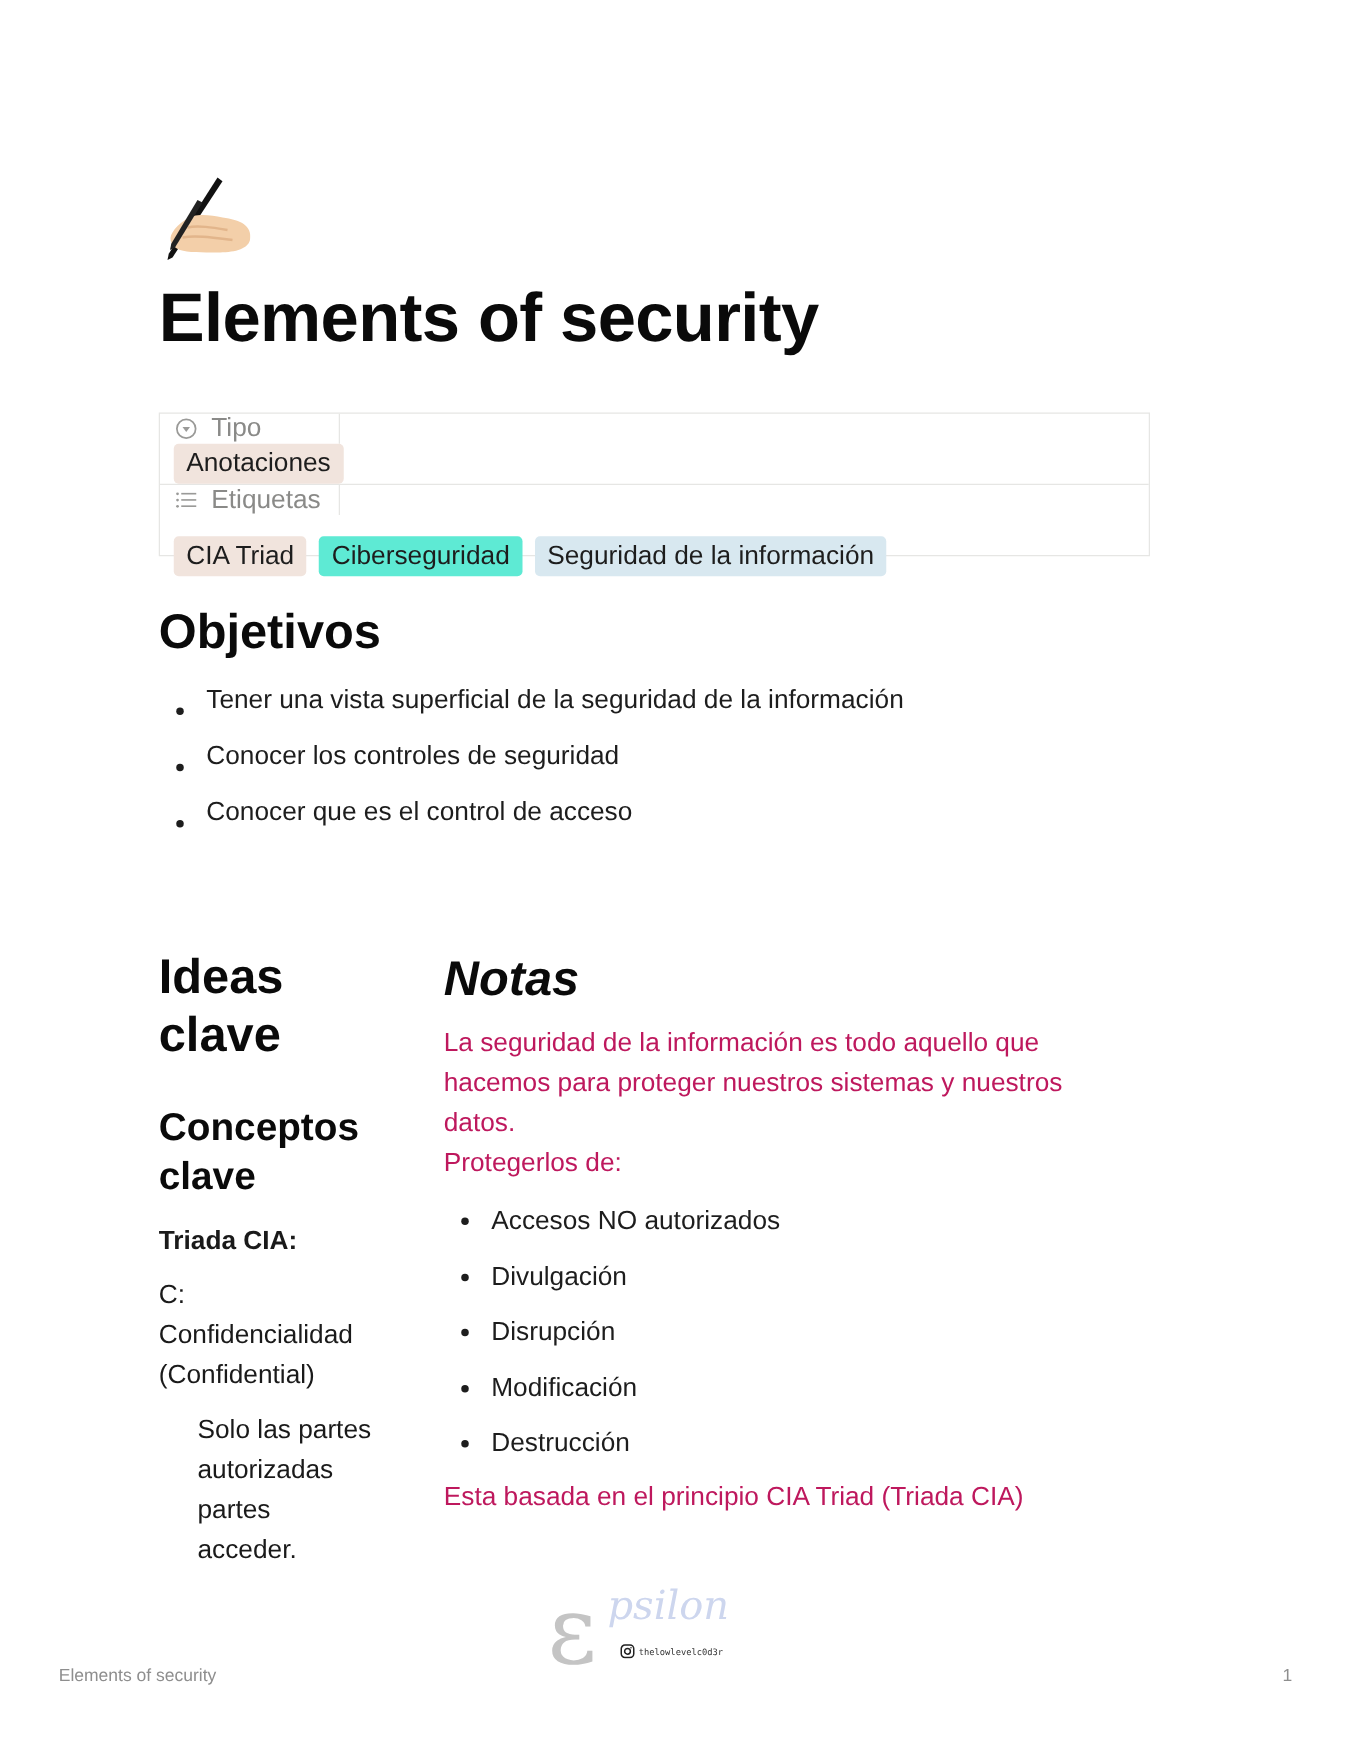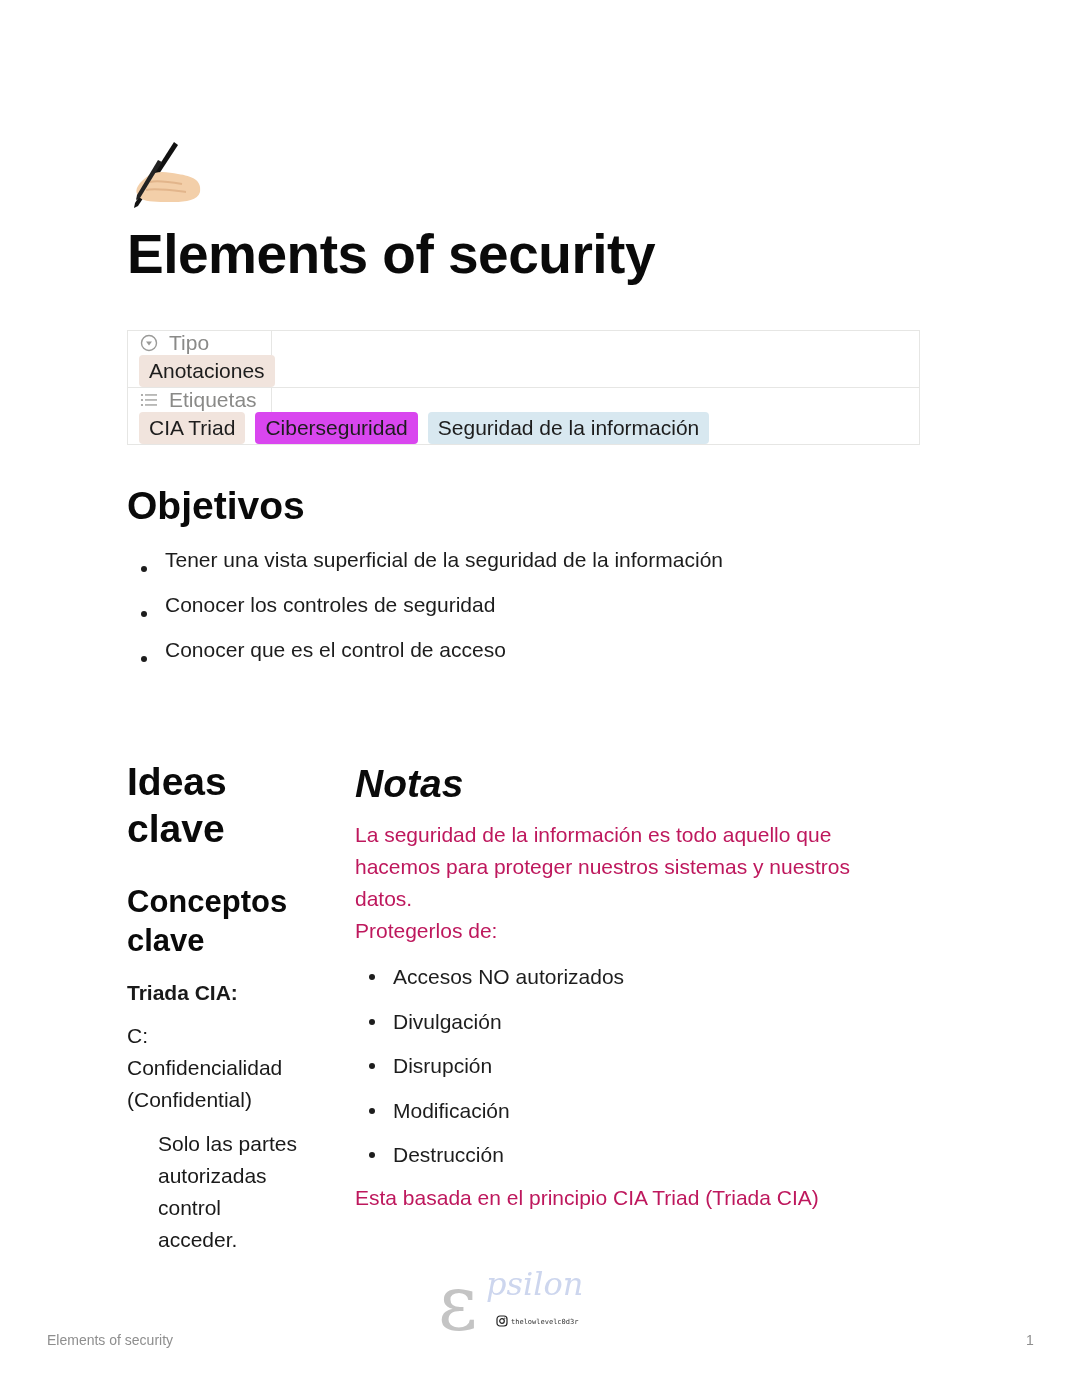--- a/index.html
+++ b/index.html
@@ -10,21 +10,21 @@
   .page-icon { position: absolute; left: 126px; top: 136px; width: 80px; height: 76px; }
   .title {
     position: absolute; left: 127px; top: 222px; margin: 0;
     font-size: 55px; font-weight: 700; letter-spacing: -0.5px; color: #0a0a0a;
   }
   .props {
     position: absolute; left: 127px; top: 330px; width: 791px;
     border: 1px solid #e6e6e4; border-collapse: collapse;
   }
   .prop-row { display: flex; height: 56px; border-bottom: 1px solid #e6e6e4; flex-direction: column; }
-  .prop-row:last-child { border-bottom: none; }
+  .prop-row:last-child { border-bottom: none; gap: 17px; }
   .prop-name {
     width: 144px; border-right: 1px solid #e6e6e4; display: flex; align-items: center;
     padding-left: 11px; box-sizing: border-box; color: #8a8a88; font-size: 21px;
   }
   .prop-name .ico { width: 20px; height: 20px; margin-right: 10px; display: inline-flex; align-items: center; justify-content: center; }
   .prop-value { flex: 1; display: flex; align-items: center; padding-left: 11px; gap: 10px; }
   .tag {
     font-size: 21px; padding: 3px 10px; border-radius: 4px; color: #1d1d1d; line-height: 26px;
   }
   h2.section {
@@ -101,21 +101,21 @@
               <rect x="5" y="2.3" width="12" height="1.3"></rect>
               <rect x="5" y="7.3" width="12" height="1.3"></rect>
               <rect x="5" y="12.3" width="12" height="1.3"></rect>
             </g>
           </svg>
       </span>
       <span>Etiquetas</span>
     </div>
     <div class="prop-value">
       <span class="tag" style="background:#f1e4dd">CIA Triad</span>
-      <span class="tag" style="background:#d946ef">Ciberseguridad</span>
+      <span class="tag" style="background:#5eead4">Ciberseguridad</span>
       <span class="tag" style="background:#d8e8f0">Seguridad de la información</span>
     </div>
   </div>
 </div>
 
 <h2 class="section objetivos-title">Objetivos</h2>
 <ul class="bullets obj-list">
   <li>Tener una vista superficial de la seguridad de la información</li>
   <li>Conocer los controles de seguridad</li>
   <li>Conocer que es el control de acceso</li>
@@ -132,21 +132,21 @@
   </h3>
   <div class="triada">Triada CIA:</div>
   <div class="c-line">
     <span>C:</span><br>
     <span>Confidencialidad</span><br>
     <span>(Confidential)</span>
   </div>
   <div class="indent">
     <span>Solo las partes</span><br>
     <span>autorizadas</span><br>
-    <span>control</span><br>
+    <span>partes</span><br>
     <span>acceder.</span>
   </div>
 </div>
 
 <div class="col-right">
   <h2 class="h-notas">Notas</h2>
   <p class="p1">
     <span>La seguridad de la información es todo aquello que</span><br>
     <span>hacemos para proteger nuestros sistemas y nuestros</span><br>
     <span>datos.</span>

